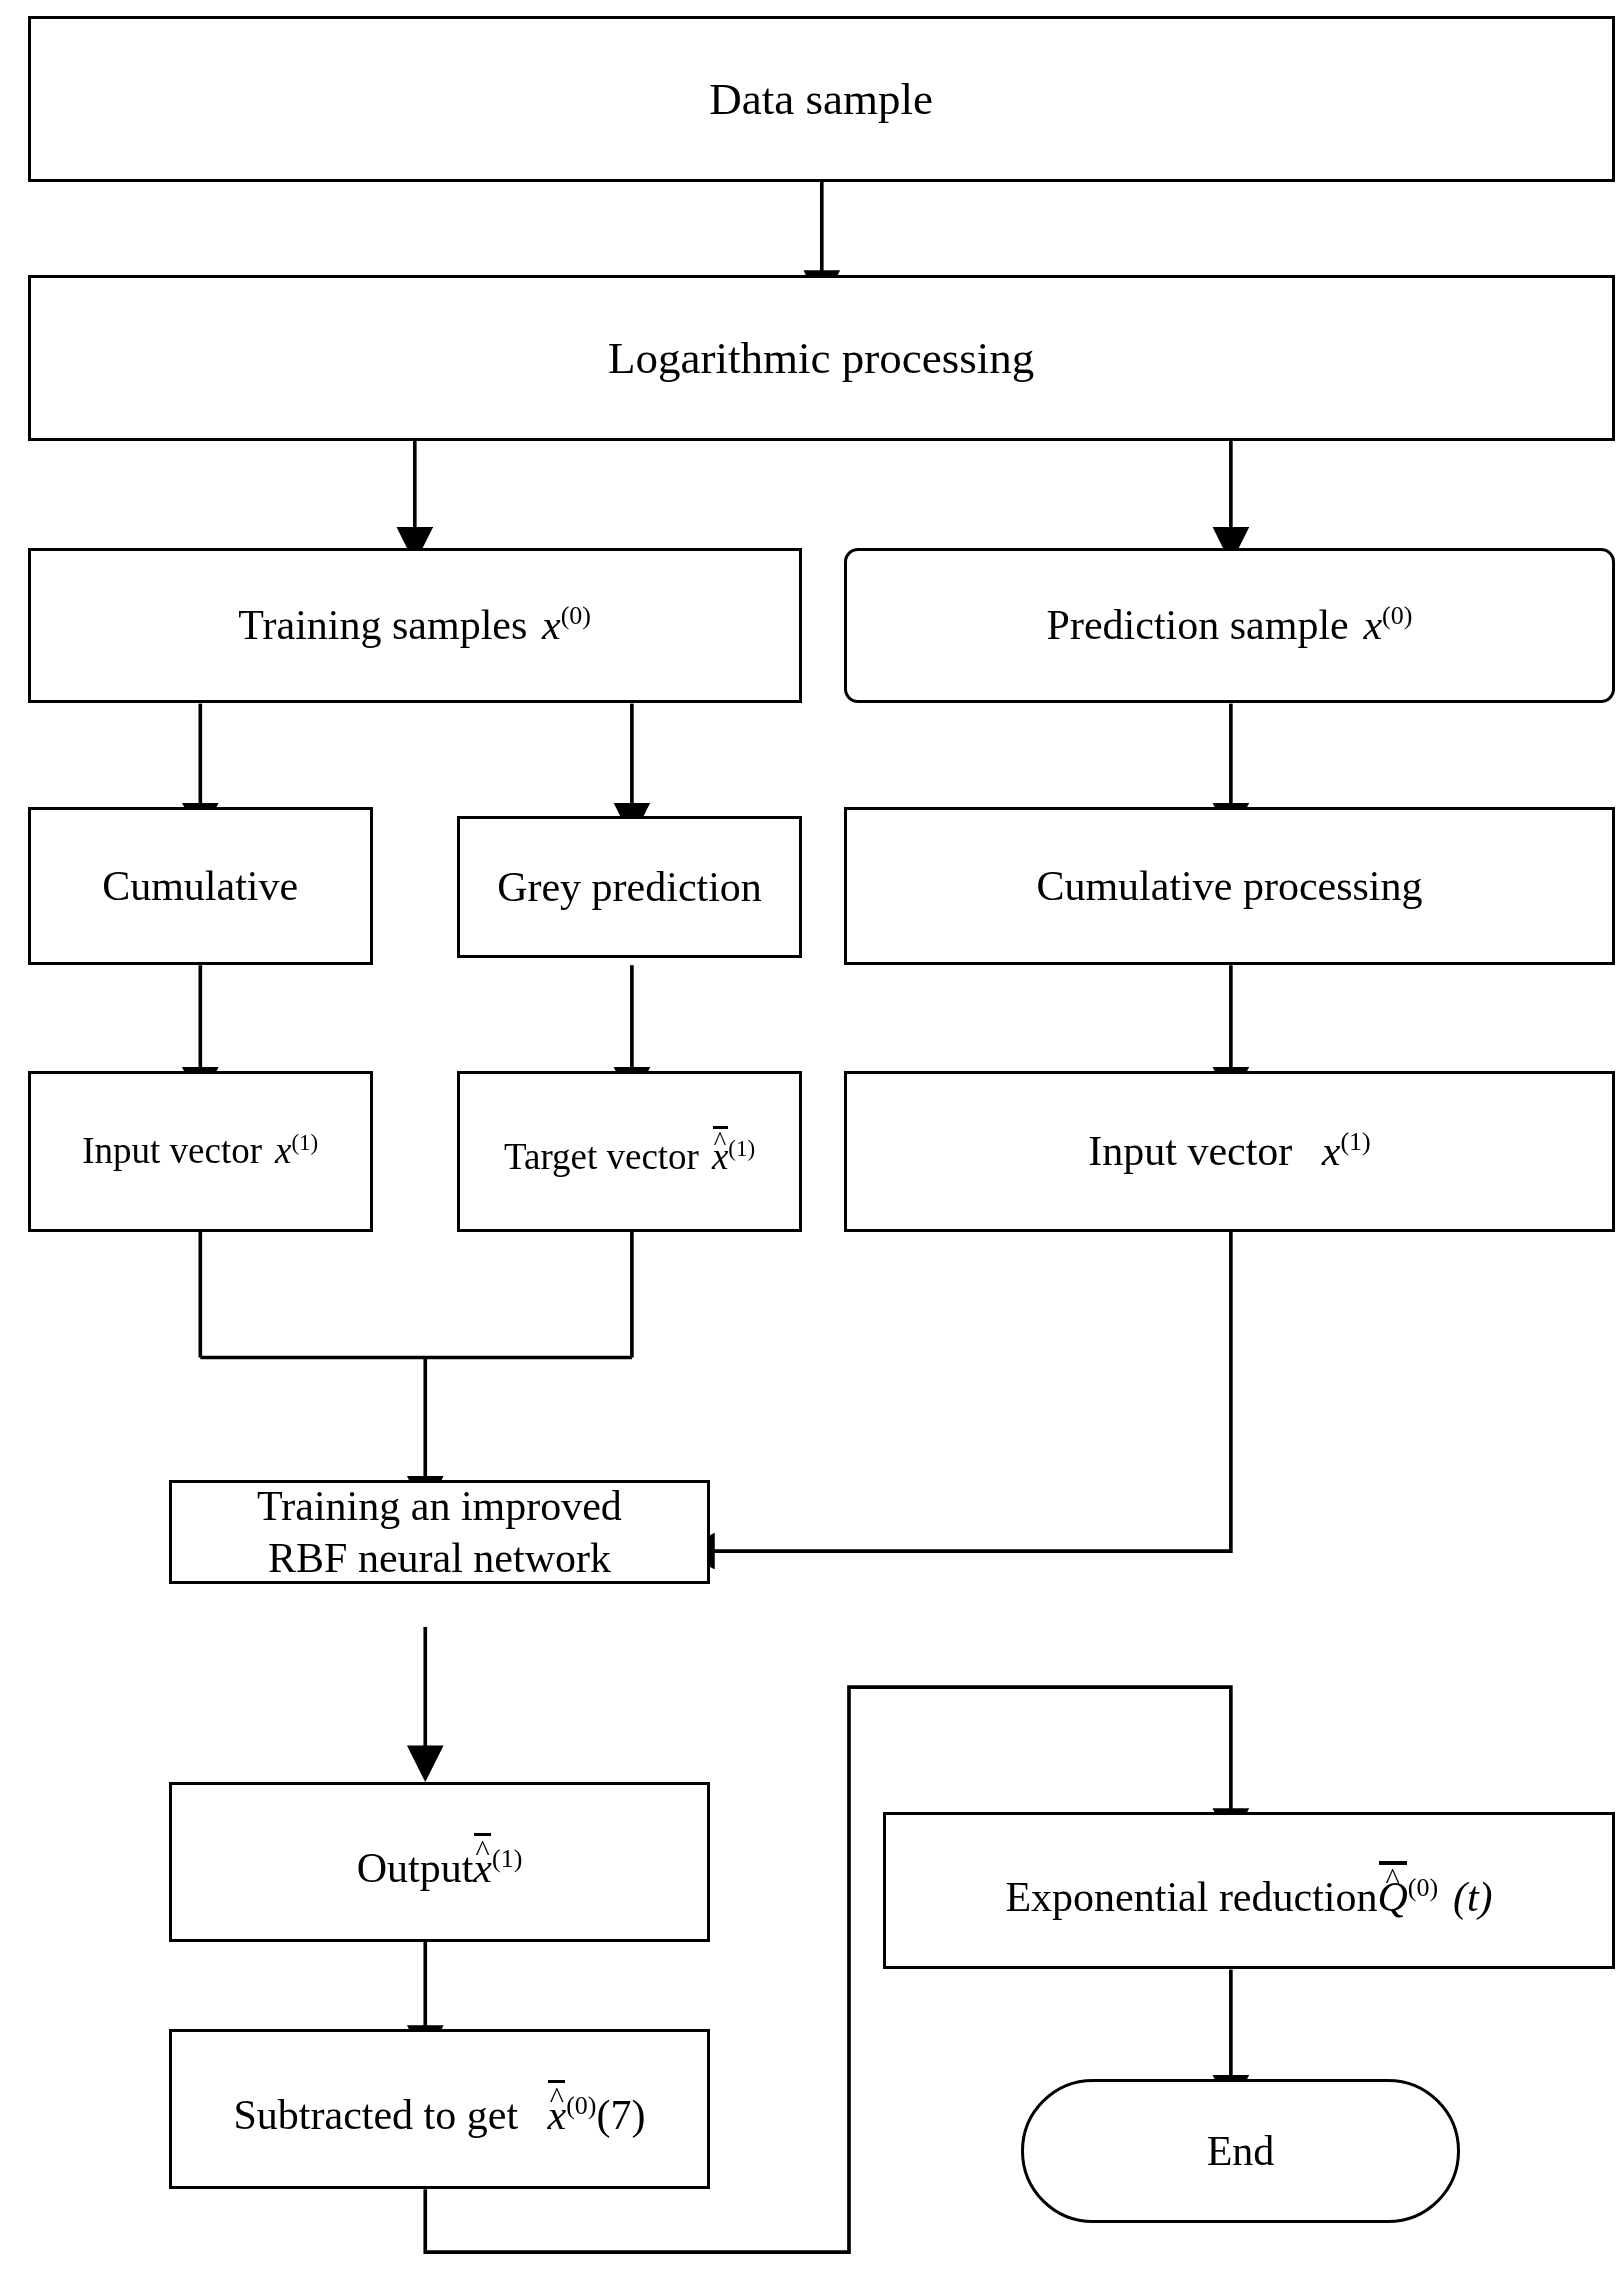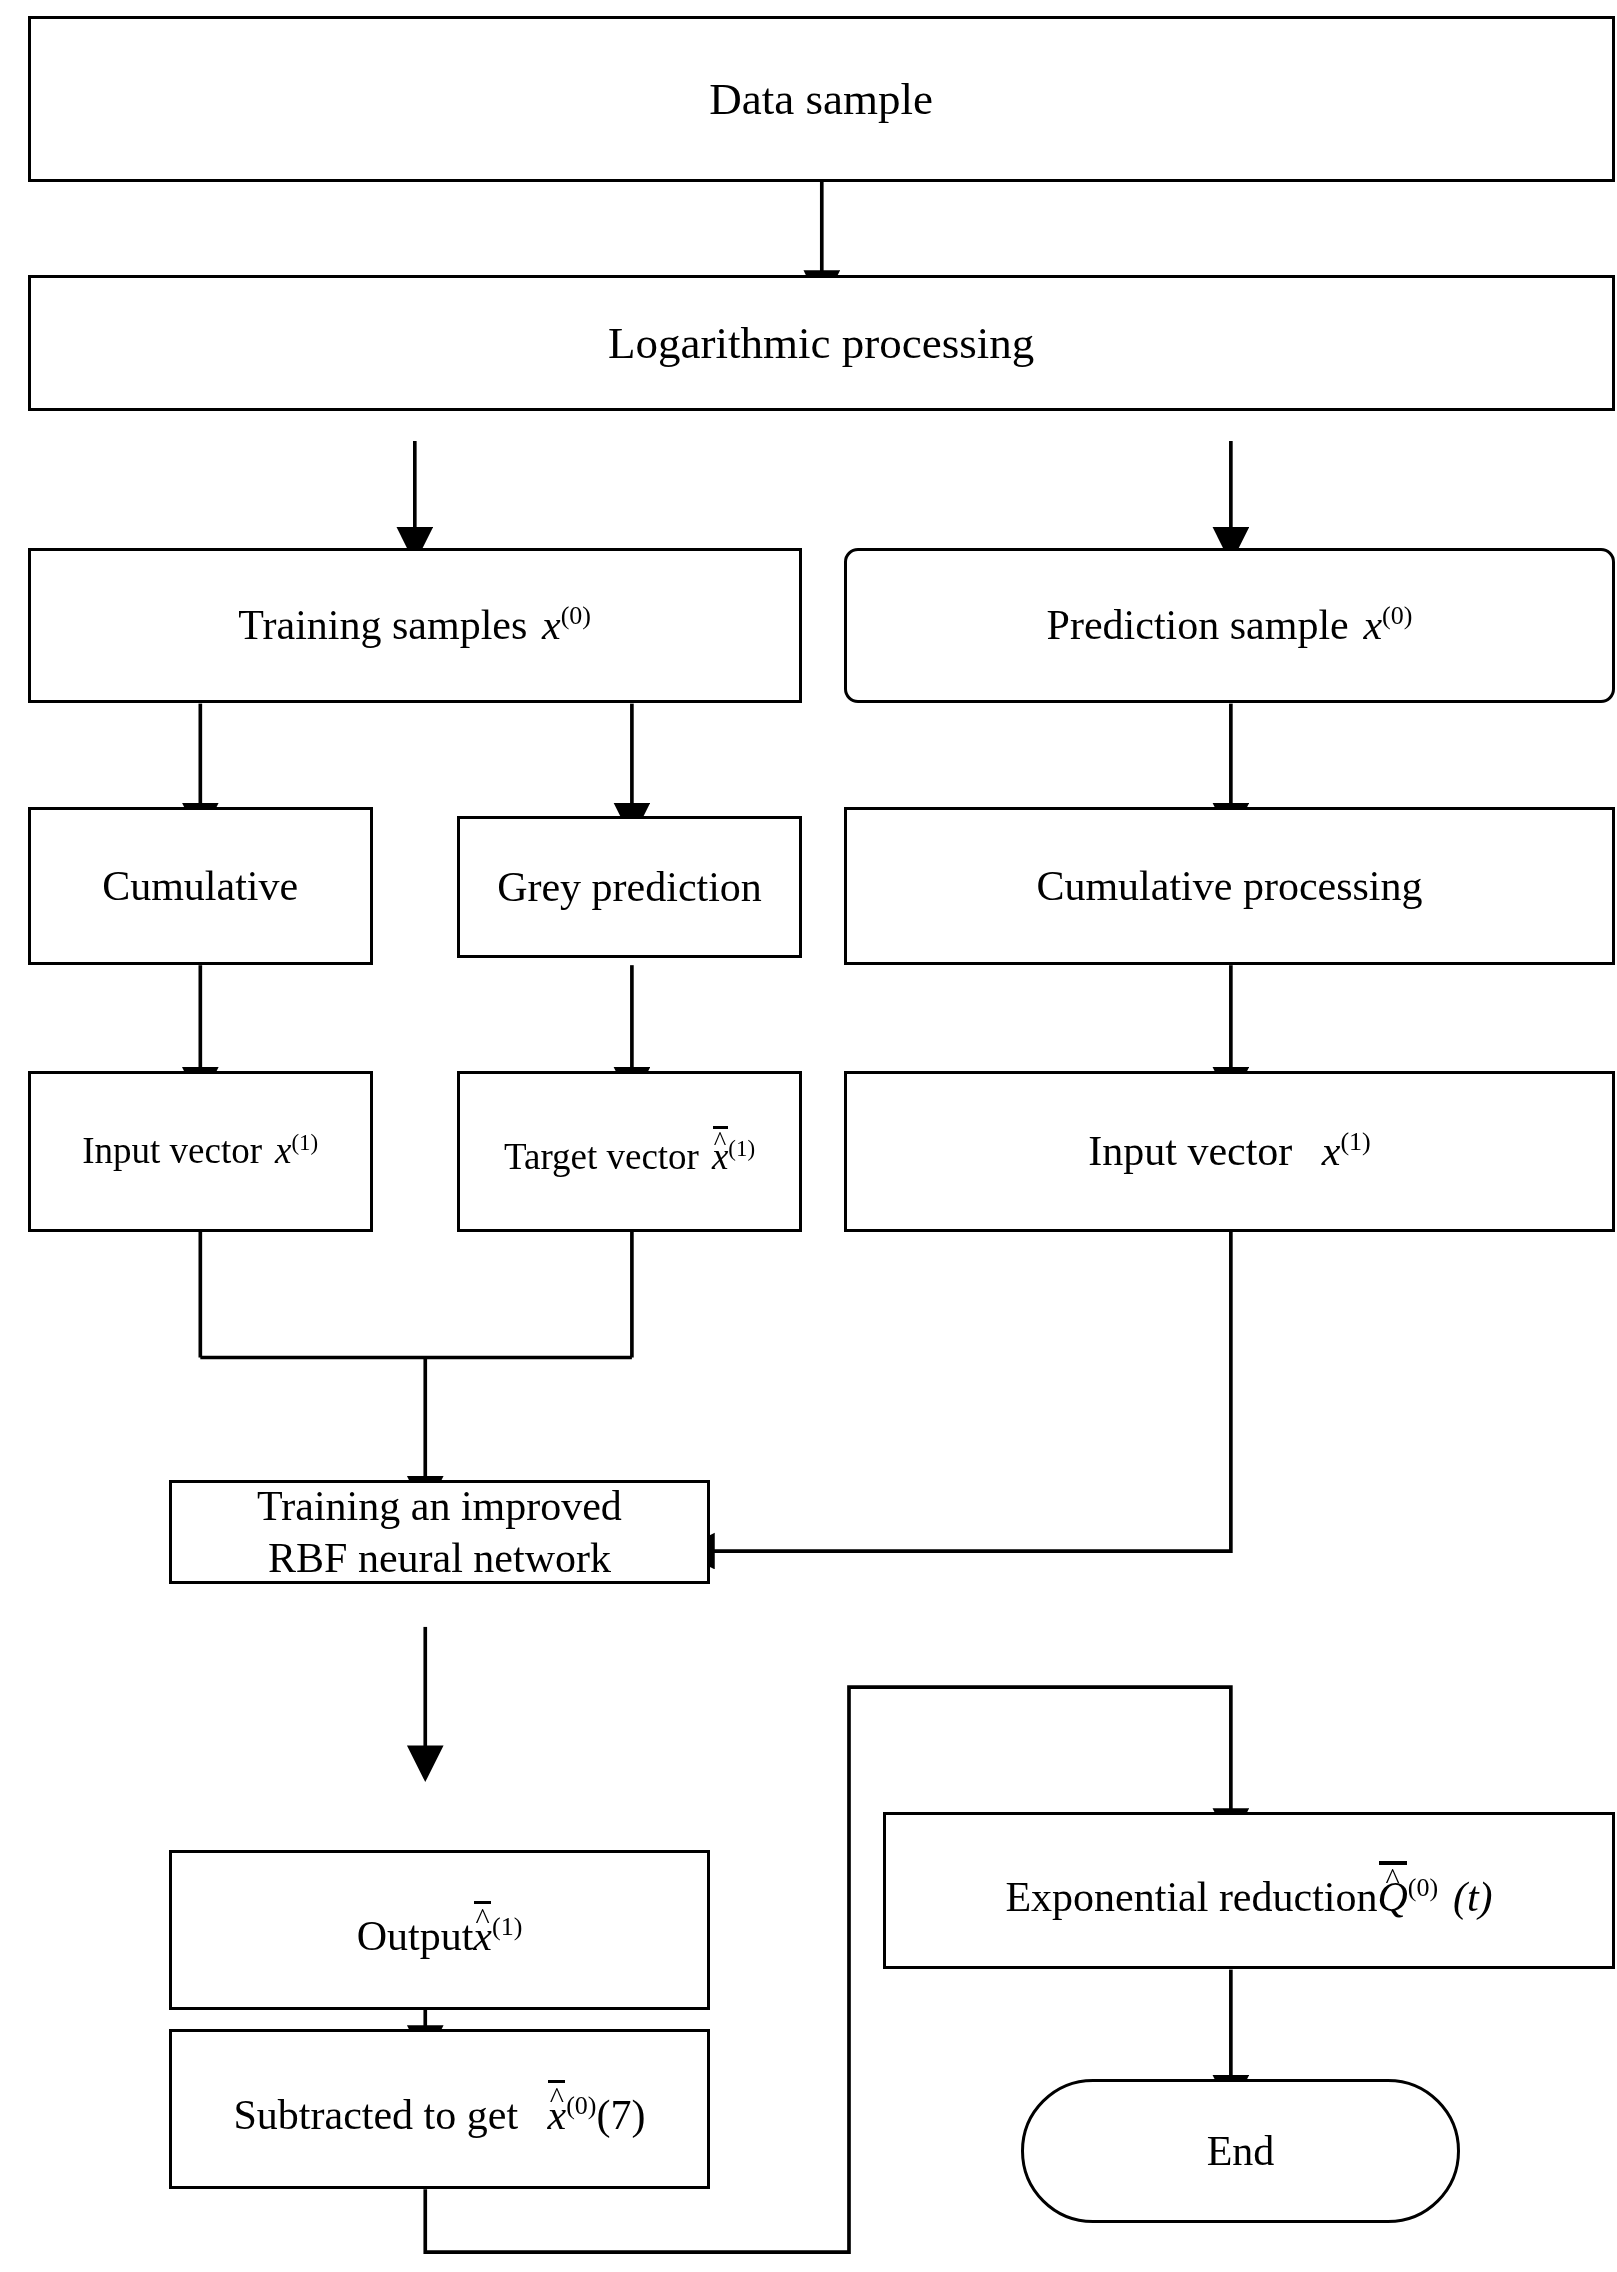--- a/index.html
+++ b/index.html
@@ -136,21 +136,21 @@
       <path d="M790,4185 L790,4305 L1600,4305 L1600,3225 L2330,3225 L2330,3465" marker-end="url(#ah)"></path>
 
       <line x1="2330" y1="3765" x2="2330" y2="3975" marker-end="url(#ah)"></line>
     </g>
   </svg>
 
   <div class="node" style="left:15.7px; top:15.7px; width:1587px; height:166px;">
     <span class="label fs-big">Data sample</span>
   </div>
 
-  <div class="node" style="left:15.7px; top:275px; width:1587px; height:136px;">
+  <div class="node" style="left:15.7px; top:275px; width:1587px; height:166px;">
     <span class="label fs-big">Logarithmic processing</span>
   </div>
 
   <div class="node" style="left:15.7px; top:548px; width:774px; height:155px;">
     <span class="label fs-mid">
       <span>Training samples</span><span class="nbsp"></span><span class="math">x</span><span class="sup">(0)</span>
     </span>
   </div>
 
   <div class="node" style="left:832px; top:548px; width:771px; height:155px;border-radius:14px;">
@@ -187,21 +187,21 @@
     <span class="label fs-mid">
       <span>Input vector</span><span class="nbsp"></span><span class="nbsp"></span><span class="math">x</span><span class="sup">(1)</span>
     </span>
   </div>
 
   <div class="node" style="left:157px; top:1480px; width:541px; height:104px; flex-direction:column; justify-content:center;">
     <span class="label two-line fs-mid">Training an improved</span>
     <span class="label two-line fs-mid">RBF neural network</span>
   </div>
 
-  <div class="node" style="left:157px; top:1850px; width:541px; height:160px;">
+  <div class="node" style="left:157px; top:1782px; width:541px; height:160px;">
     <span class="label fs-mid">
       <span>Output</span><span class="ovh"><span class="bar"></span><span class="hat">^</span><span class="sym">x</span></span><span class="sup">(1)</span>
     </span>
   </div>
 
   <div class="node" style="left:871px; top:1812px; width:732px; height:157px;">
     <span class="label fs-mid">
       <span>Exponential reduction</span><span class="ovh"><span class="bar"></span><span class="hat">^</span><span class="sym">Q</span></span><span class="sup">(0)</span><span class="nbsp"></span><span class="math">(t)</span>
     </span>
   </div>

